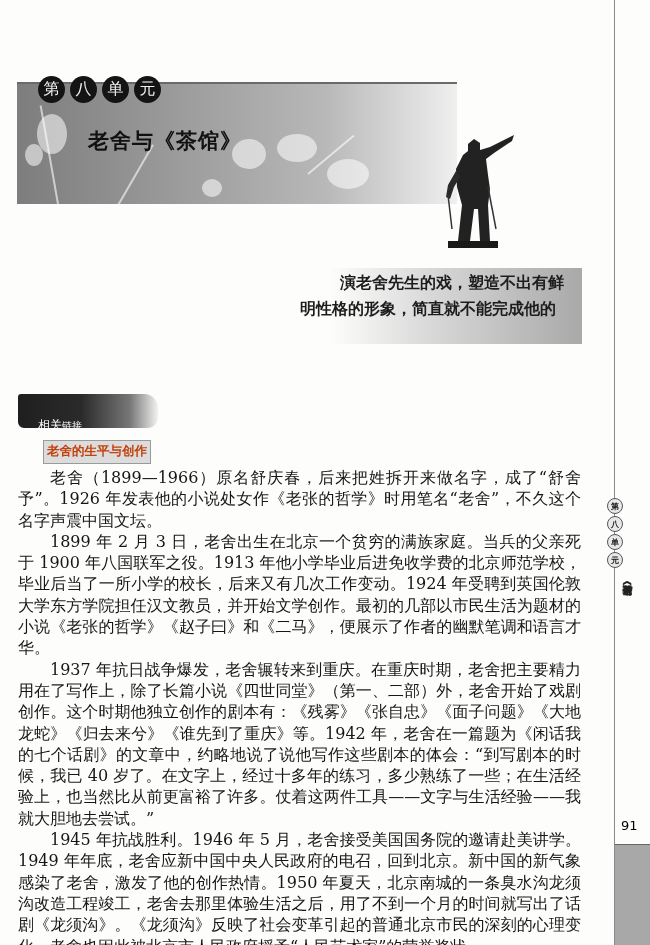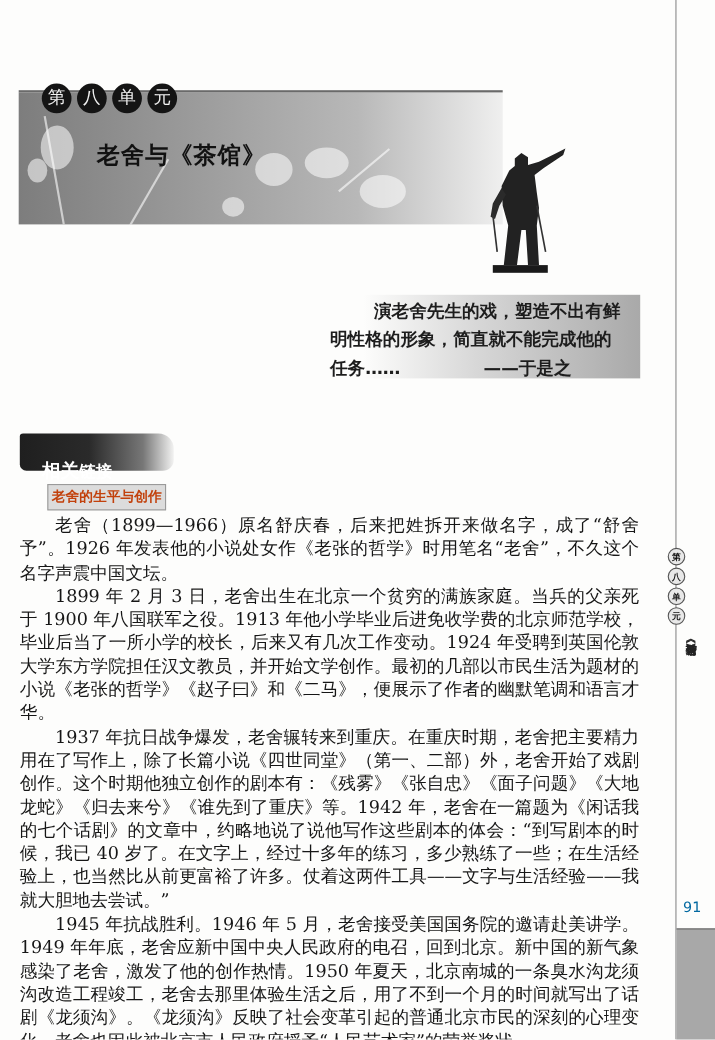--- a/index.html
+++ b/index.html
@@ -56,22 +56,22 @@
     }
     .quote-text .indent { padding-left: 40px; }
     .quote-text .attrib { display: inline-block; margin-left: 70px; }
     .related-label {
       position: absolute; left: 18px; top: 394px; width: 140px; height: 34px;
       background: linear-gradient(90deg, #1f1f1f 0%, #2a2a2a 45%, #777 80%, rgba(200,200,200,0.2) 100%);
       border-radius: 3px 14px 10px 6px;
       display: flex; align-items: baseline; padding-left: 20px; box-sizing: border-box;
       color: #fff; padding-top: 4px;
     }
-    .related-label .big { font-size: 17px; font-weight: bold; margin-top: 19px; }
-    .related-label .small { font-size: 15px; font-weight: bold; }
+    .related-label .big { font-size: 12px; font-weight: normal; margin-top: 19px; }
+    .related-label .small { font-size: 10px; font-weight: normal; }
     .section-heading {
       position: absolute; left: 43px; top: 440px;
       font-family: "DejaVu Sans", sans-serif; font-weight: bold; font-size: 12.5px;
       background: #dcdcdc; padding: 2px 3px 3px 3px; border: 1px solid #9a9a9a;
       color: #c2410c;
     }
     .body-text {
       position: absolute; left: 18px; top: 467px; width: 563px;
       font-size: 16px; line-height: 21.3px; color: #161616;
       text-align: justify;
@@ -85,21 +85,21 @@
       background: #e8e8e8; font-size: 8px; font-weight: bold;
       display: flex; align-items: center; justify-content: center; color: #111;
     }
     .side-title {
       position: absolute; left: 622px; top: 577px; width: 12px;
       font-size: 10px; font-weight: bold; line-height: 13px; color: #222;
       writing-mode: vertical-rl;
     }
     .page-number {
       position: absolute; left: 621px; top: 818px;
-      font-family: "DejaVu Sans", sans-serif; font-size: 13px; color: #0369a1;
+      font-family: "DejaVu Sans", sans-serif; font-size: 13px; color: #000000;
     }
     .page-tab {
       position: absolute; left: 615px; top: 844px; width: 35px; height: 101px;
       background: #a8a8a8; border-top: 1px solid #666;
     }
   </style>
 </head>
 <body>
 
 <div class="margin-line"></div>
@@ -130,24 +130,20 @@
   <path d="M28 116 L32 80 L27 62 L26 44 L33 30 L38 26 L38 19 L44 14 L50 18 L50 25 L60 22 L76 14 L84 10 L82 16 L64 28 L56 34 L58 50 L60 64 L58 80 L60 116 L50 116 L48 84 L44 84 L40 116 Z" fill="#222"></path>
   <path d="M26 46 L18 60 L16 72 L20 74 L24 62 L30 52 Z" fill="#2a2a2a"></path>
   <line x1="18" y1="70" x2="22" y2="104" stroke="#333" stroke-width="1.5"></line>
   <line x1="58" y1="62" x2="66" y2="104" stroke="#333" stroke-width="1.5"></line>
 </svg>
 
 <div class="quote-box"></div>
 <div class="quote-text">
   <div class="indent">演老舍先生的戏，塑造不出有鲜</div>
   <div>明性格的形象，简直就不能完成他的</div>
-  <div>
-    <span>任务……</span>
-    <span class="attrib">——于是之</span>
-  </div>
 </div>
 
 <div class="related-label">
   <span class="big">相关</span>
   <span class="small">链接</span>
 </div>
 
 <div class="section-heading">老舍的生平与创作</div>
 
 <div class="body-text">

